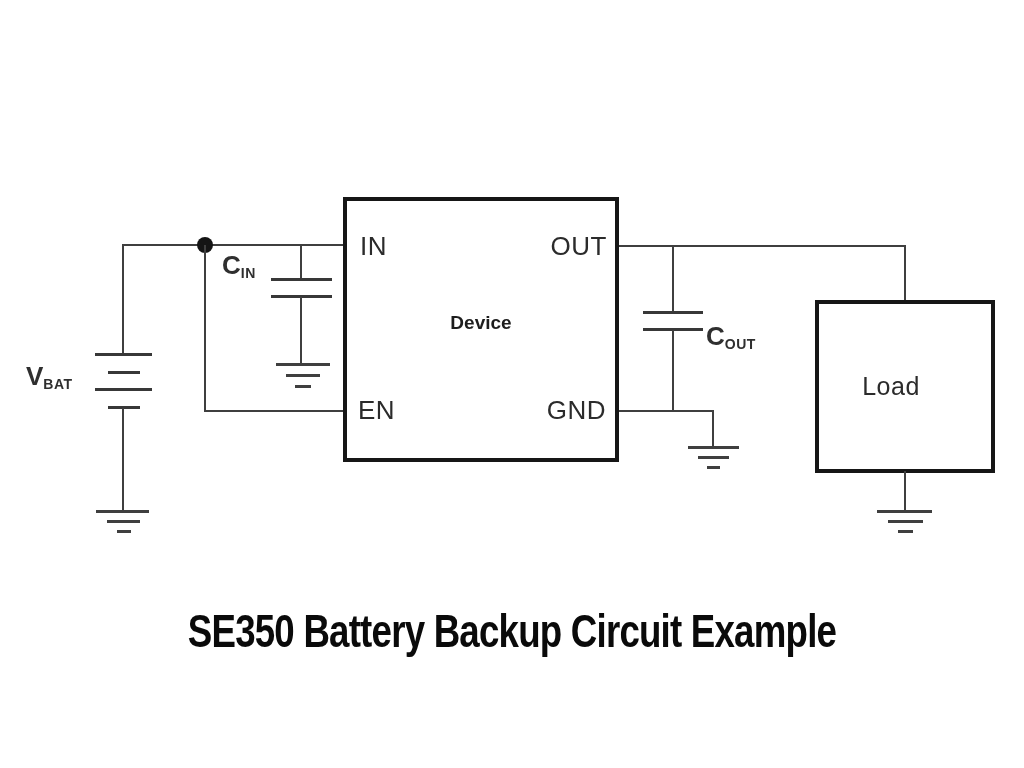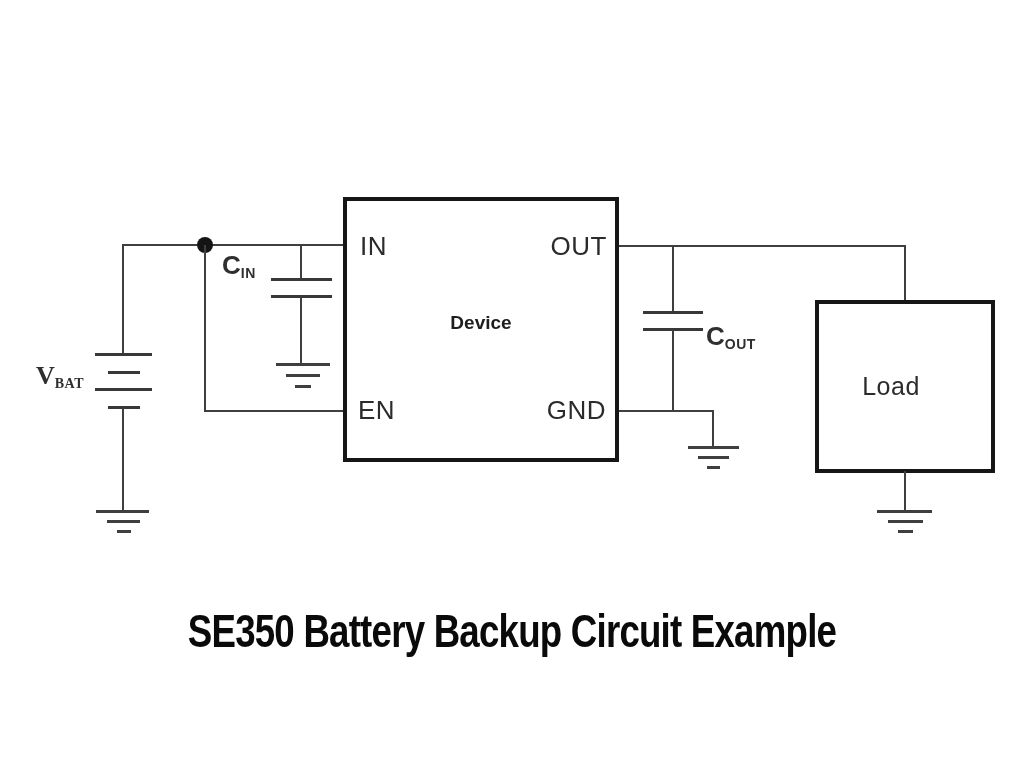--- a/index.html
+++ b/index.html
@@ -53,21 +53,21 @@
   <div class="w" style="left:122px;top:244px;width:222px;height:2px;"></div>
   <div class="w" style="left:122px;top:244px;width:2px;height:111px;"></div>
   <div class="dot" style="left:197px;top:237px;"></div>
 
   <div>
     <div class="plate" style="left:95px;top:353px;width:57px;height:3px;"></div>
     <div class="plate" style="left:108px;top:371px;width:32px;height:3px;"></div>
     <div class="plate" style="left:95px;top:388px;width:57px;height:3px;"></div>
     <div class="plate" style="left:108px;top:406px;width:32px;height:3px;"></div>
   </div>
-  <div class="comp-label" style="left:36px;top:364px;font-family:Liberation Serif, serif;">
+  <div class="comp-label" style="left:26px;top:364px;">
     <span class="main">V</span><span class="sub">BAT</span>
   </div>
 
   <div class="w" style="left:122px;top:408px;width:2px;height:104px;"></div>
   <div>
     <div class="gline" style="left:96px;top:510px;width:53px;height:3px;"></div>
     <div class="gline" style="left:107px;top:520px;width:33px;height:3px;"></div>
     <div class="gline" style="left:117px;top:530px;width:14px;height:3px;"></div>
   </div>
 

